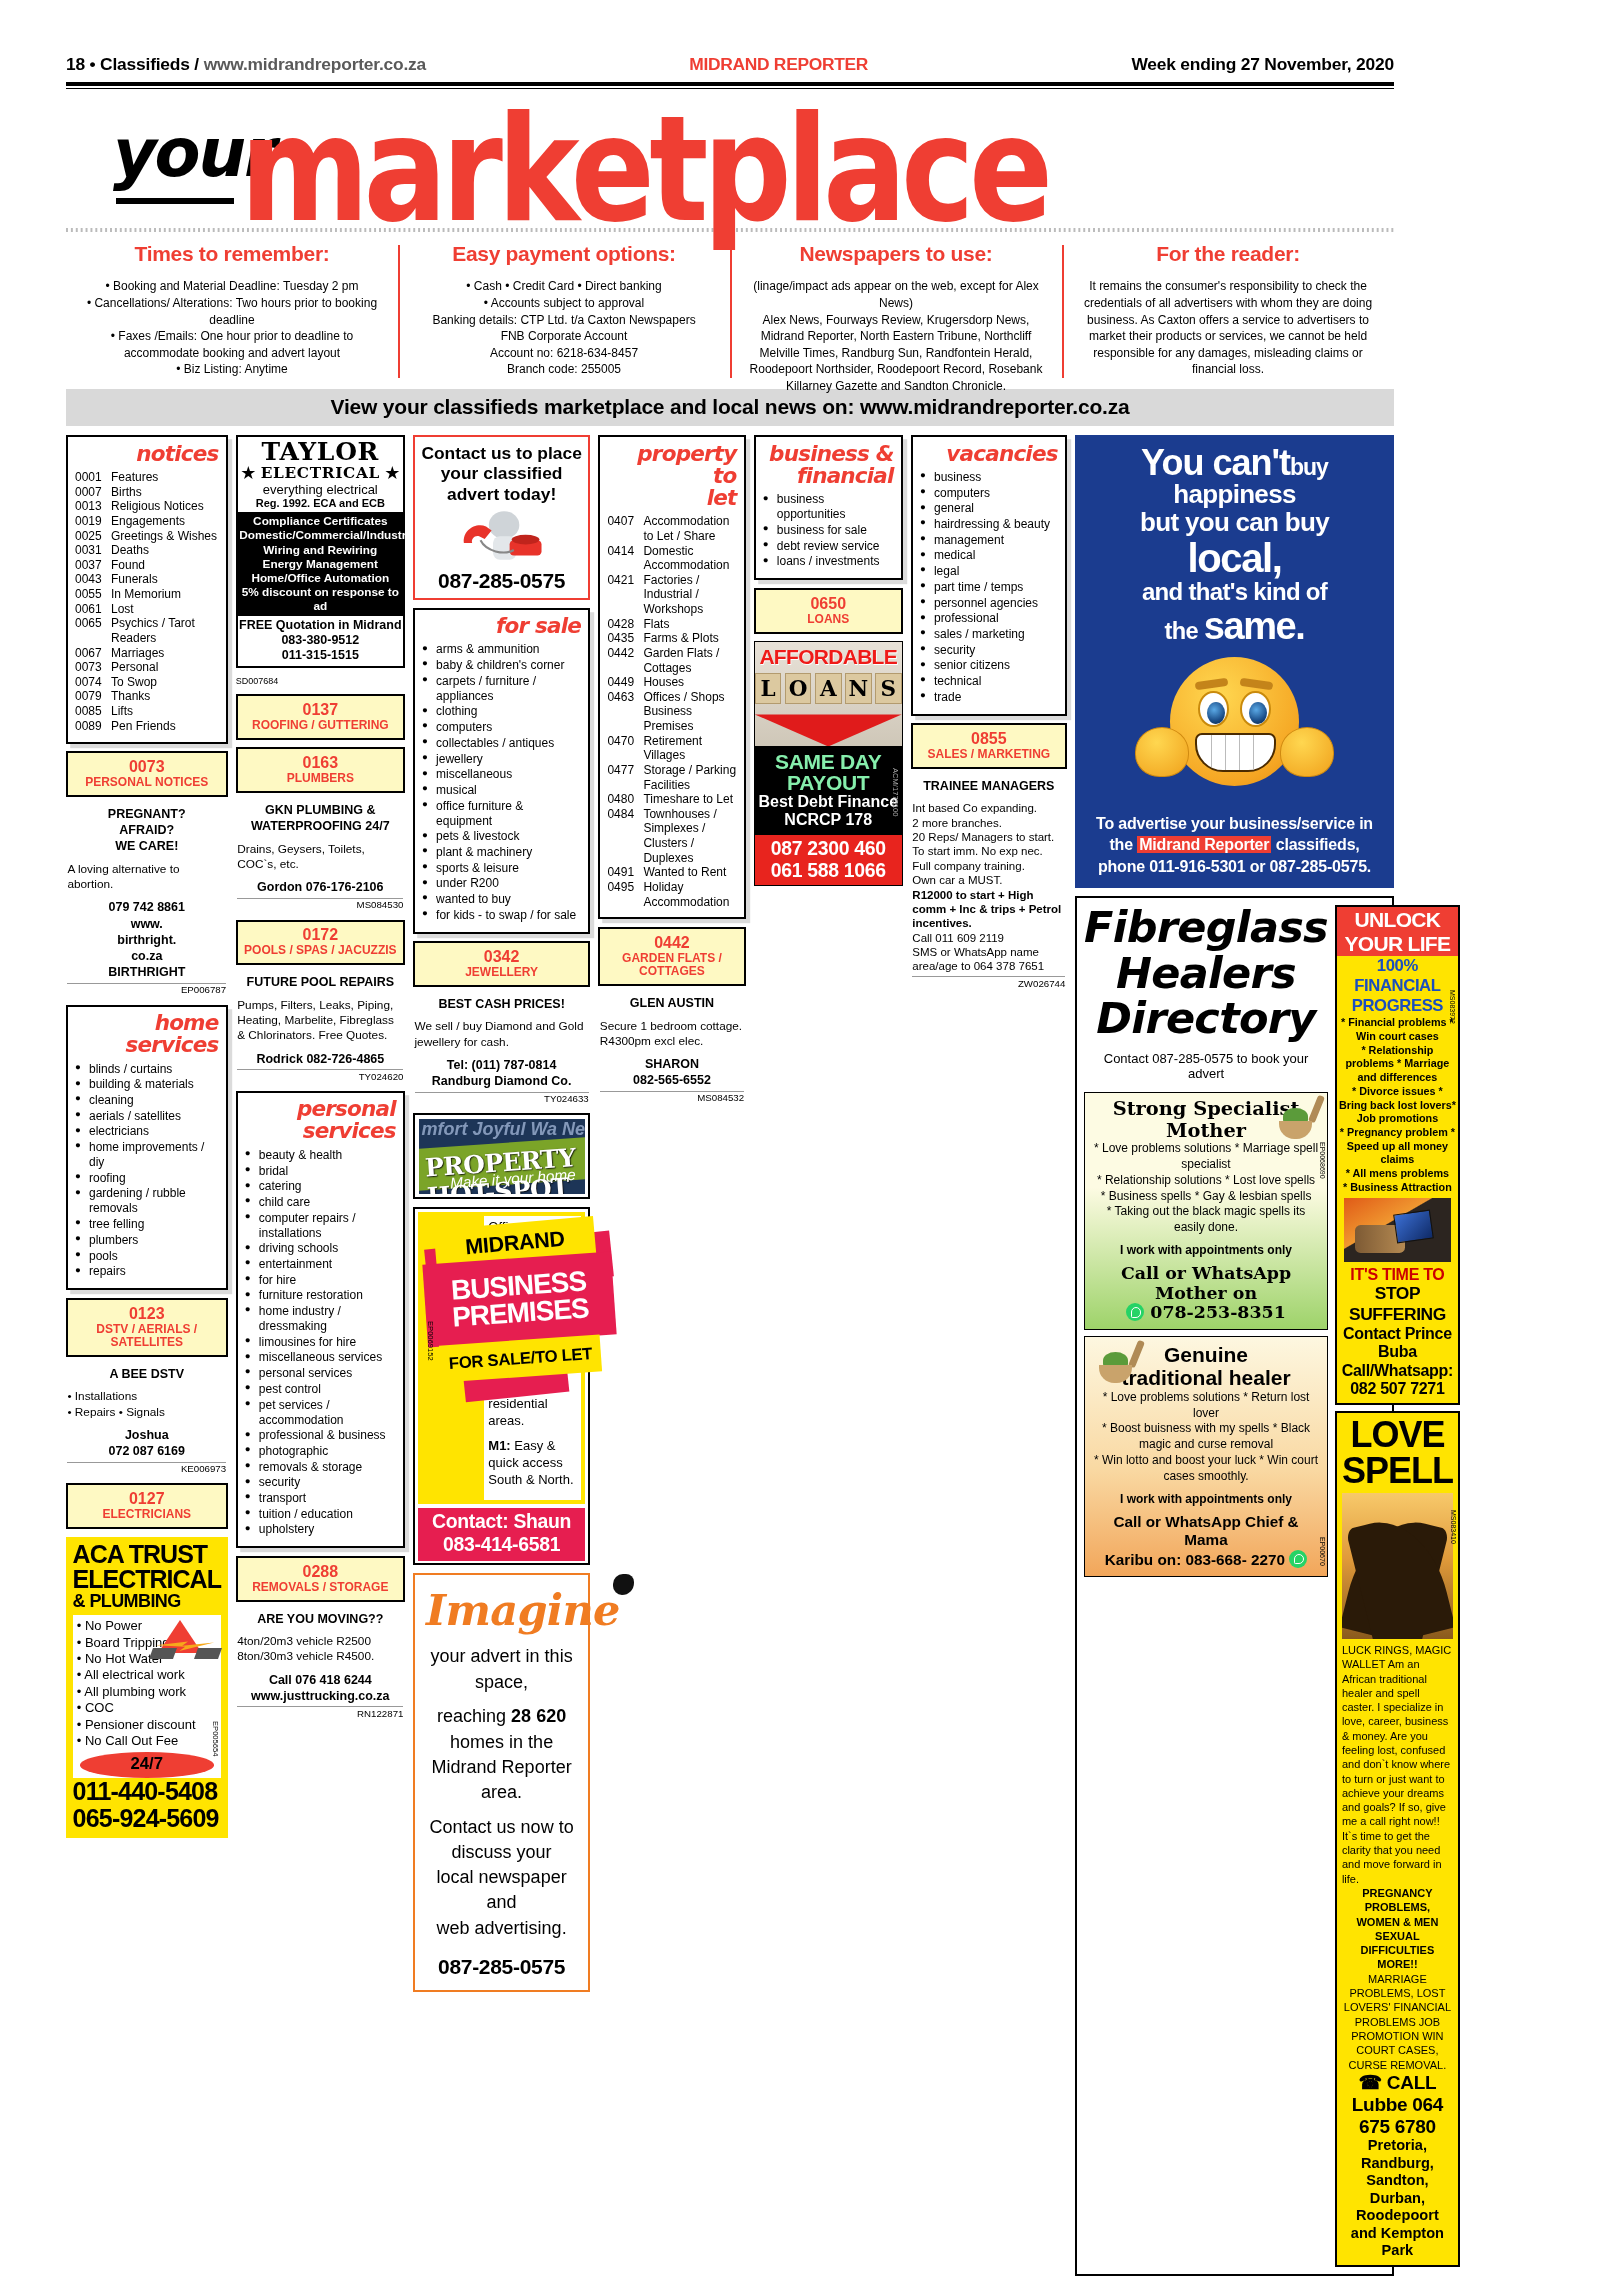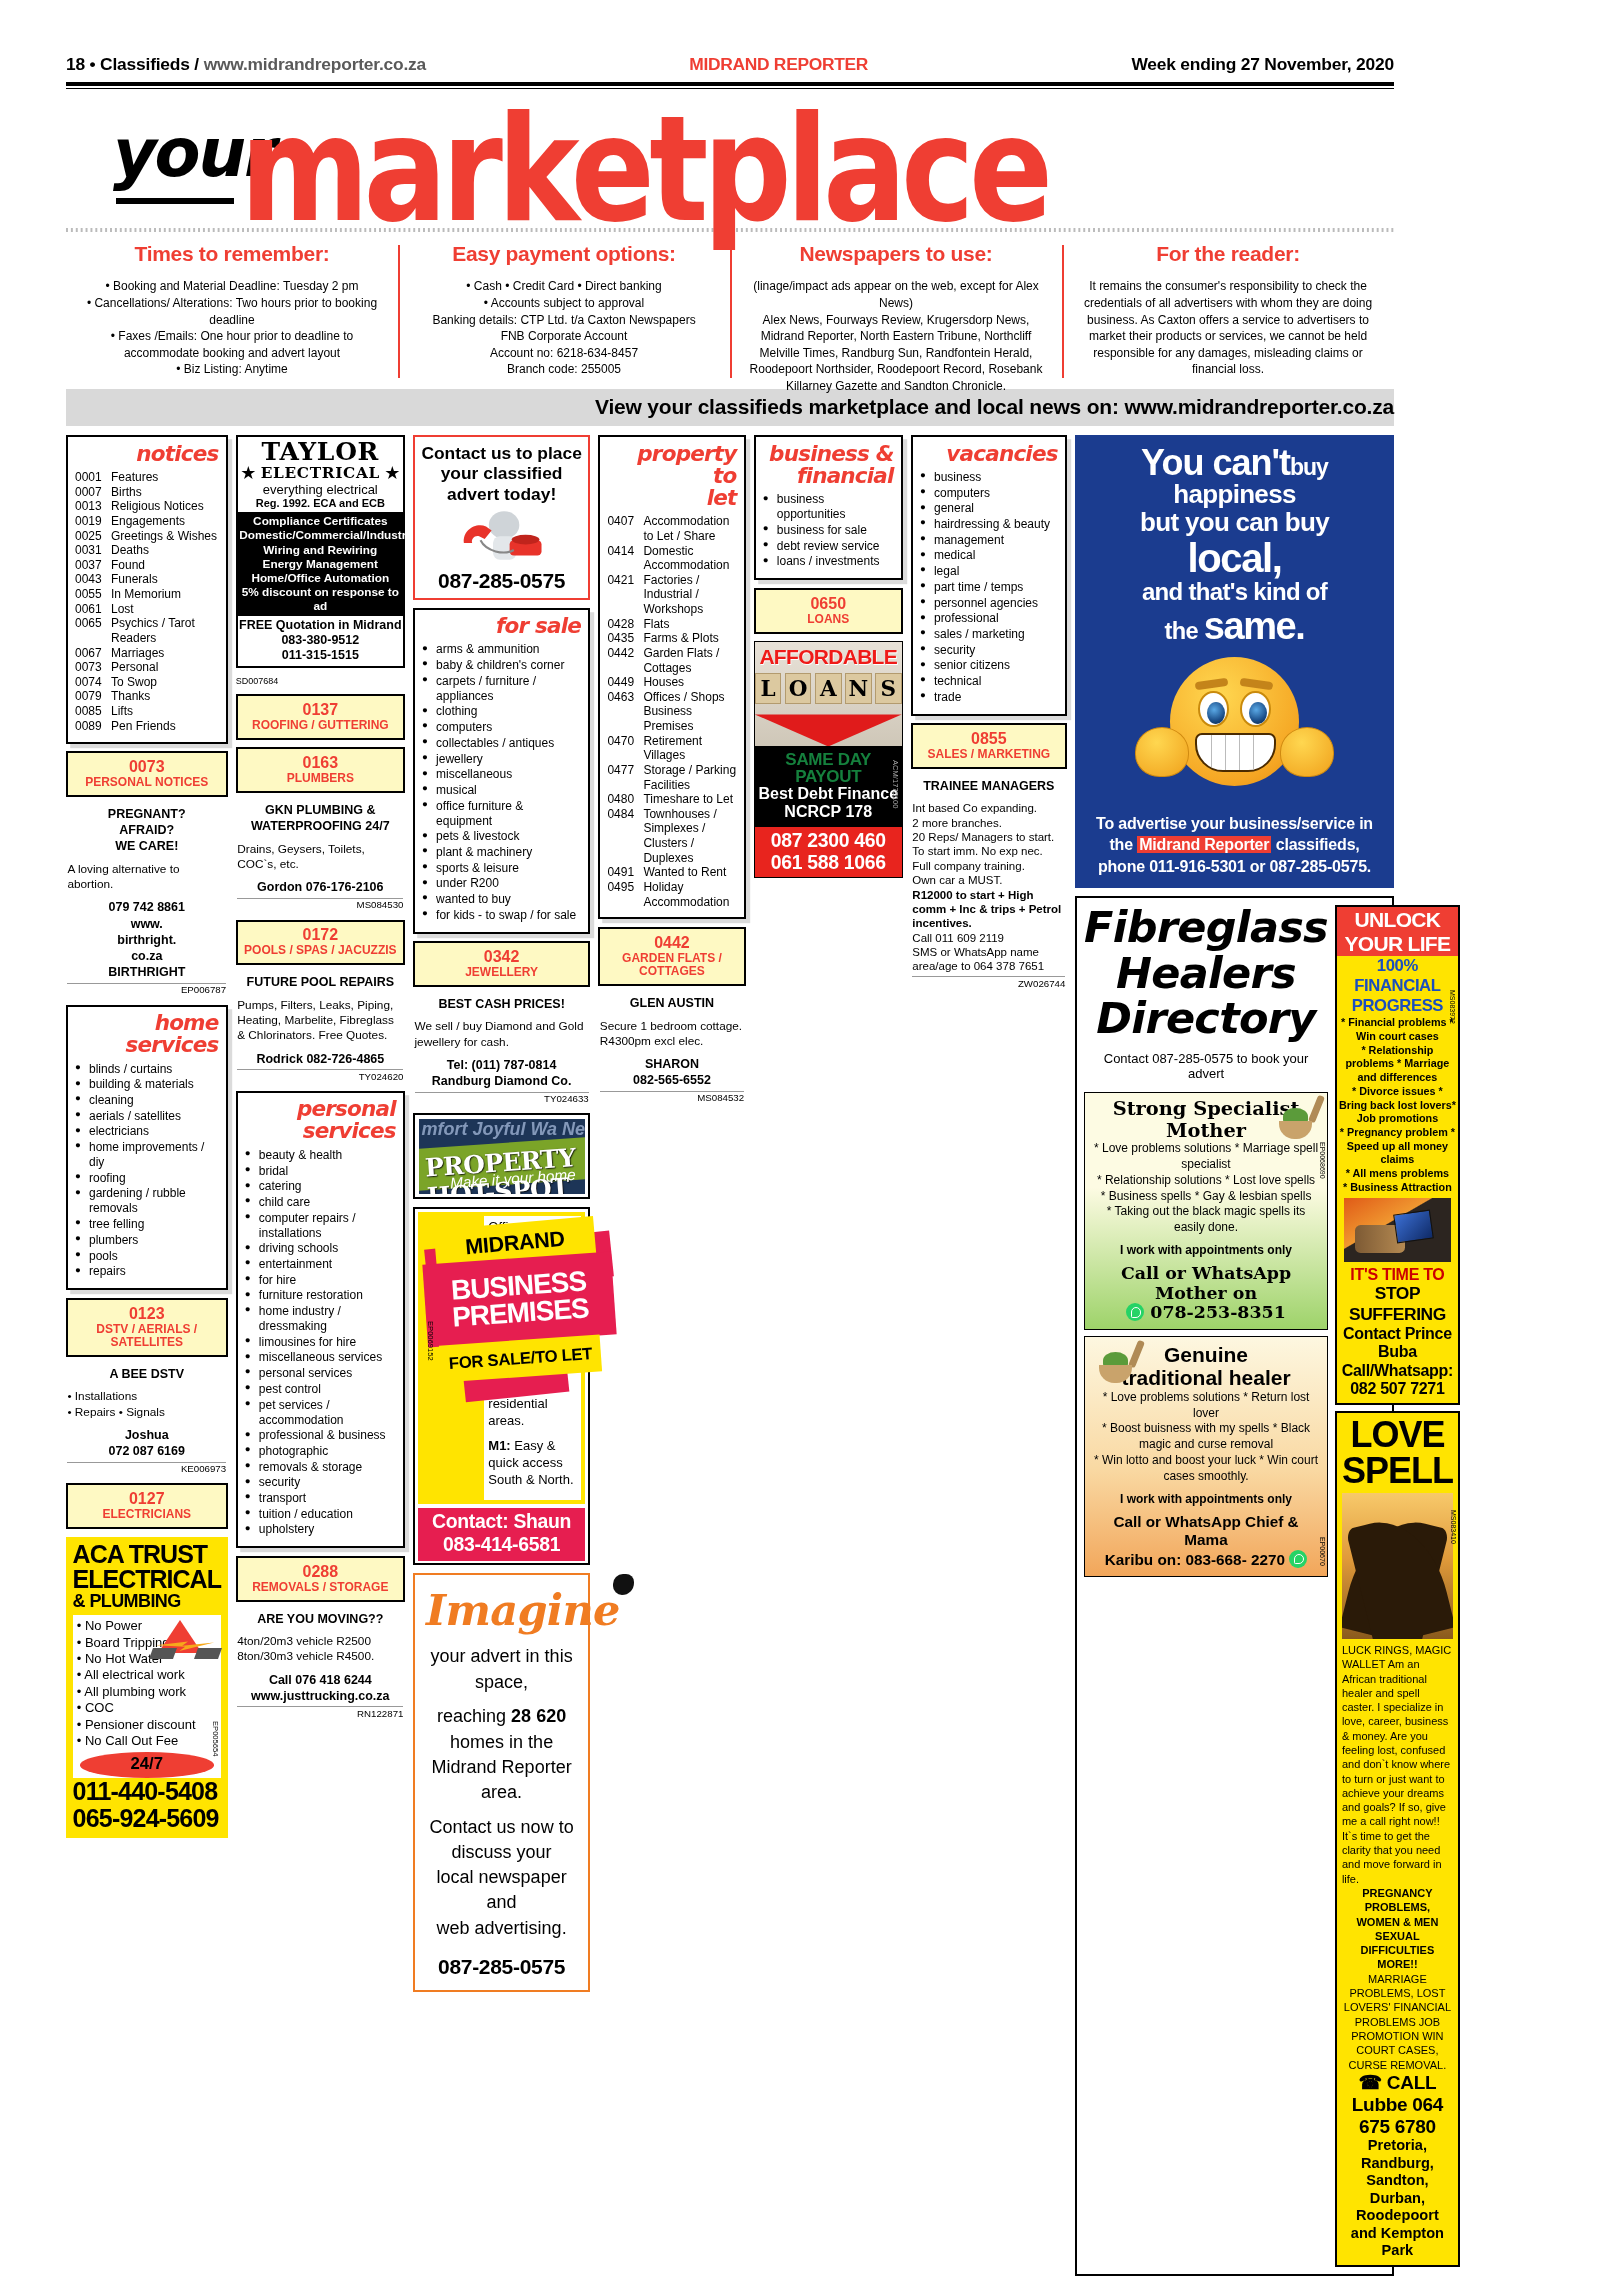--- a/index.html
+++ b/index.html
@@ -44,21 +44,21 @@
   
   .infobar { display: flex; margin-top: 8.3px; height: 139px; }
   .infocol { flex: 1; padding: 0 12.5px; text-align: center; position: relative; }
   .infocol + .infocol::before {
     content: ""; position: absolute; left: 0; top: 2.8px; bottom: 2.8px; width: 2.1px; background: #ef3e33;
   }
   .infocol h3 { color: #ef3e33; font-size: 21px; font-weight: bold; letter-spacing: -0.3px; margin-bottom: 12.5px; }
   .infocol p { font-size: 12px; line-height: 1.38; }
 
   
-  .greybar { margin-top: 8.3px; background: #d9d9d9; text-align: right; padding: 6.2px 0;
+  .greybar { margin-top: 8.3px; background: #d9d9d9; text-align: center; padding: 6.2px 0;
     font-size: 21px; font-weight: bold; letter-spacing: -0.2px; }
 
   
   .redbar { margin-top: 7px; border: 2.1px solid #ef3e33; display: flex; align-items: center;
     padding: 6.2px 12.5px; gap: 12.5px; }
   .redbar .title { color: #ef3e33; font-size: 17.4px; font-weight: bold; white-space: nowrap; }
   .redbar .addr { font-size: 15.3px; white-space: nowrap; }
 
   
   .main { display: flex; margin-top: 9.7px; gap: 8.3px; align-items: flex-start; }
@@ -121,21 +121,21 @@
   .loansad .aff { position: absolute; top: 2.1px; left: 0; right: 0; text-align: center;
     color: #ef1b18; font-size: 21px; font-weight: bold; letter-spacing: -0.7px;
     text-shadow: 0.7px 0.7px 0 #fff; }
   .loansad .tiles { position: absolute; top: 30.5px; left: 0; right: 0; display: flex; justify-content: center; gap: 3.5px; }
   .loansad .tile { width: 31px; height: 31px; background: #dcc9a0; border: 0.7px solid #b39b6e;
     display: flex; align-items: center; justify-content: center; font-size: 21.5px; font-weight: bold;
     font-family: "DejaVu Serif", serif; }
   .loansad .wedge { position: absolute; bottom: 0; left: 0; right: 0; height: 32px; background: #e01b1b;
     clip-path: polygon(0 0, 100% 0, 50% 100%); }
   .loansad .blk { background: #000; text-align: center; padding: 4.2px 2.8px 5.6px; position: relative; }
-  .loansad .sd { color: #15803d; font-size: 17px; font-weight: bold; line-height: 1.0; letter-spacing: -0.3px; }
+  .loansad .sd { color: #86efac; font-size: 21px; font-weight: bold; line-height: 1.0; letter-spacing: -0.3px; }
   .loansad .bdf { color: #fff; font-size: 16px; font-weight: bold; line-height: 1.15; }
   .loansad .red { background: #e8241e; color: #fff; text-align: center; font-size: 19.4px; font-weight: bold;
     line-height: 1.15; padding: 2.1px 0 3.5px; letter-spacing: -0.3px; }
   .vcode { position: absolute; right: 1.4px; bottom: 18px; writing-mode: vertical-rl;
     font-size: 7.6px; color: #aaa; }
 
   
   .blueAd { background: #1b3c8f; padding: 9.7px 11px 11px; text-align: center; color: #fff; }
   .blueAd .h1 { font-size: 36px; font-weight: bold; letter-spacing: -1px; line-height: 1.0; }
   .blueAd .h1 .sm { font-size: 23px; }

